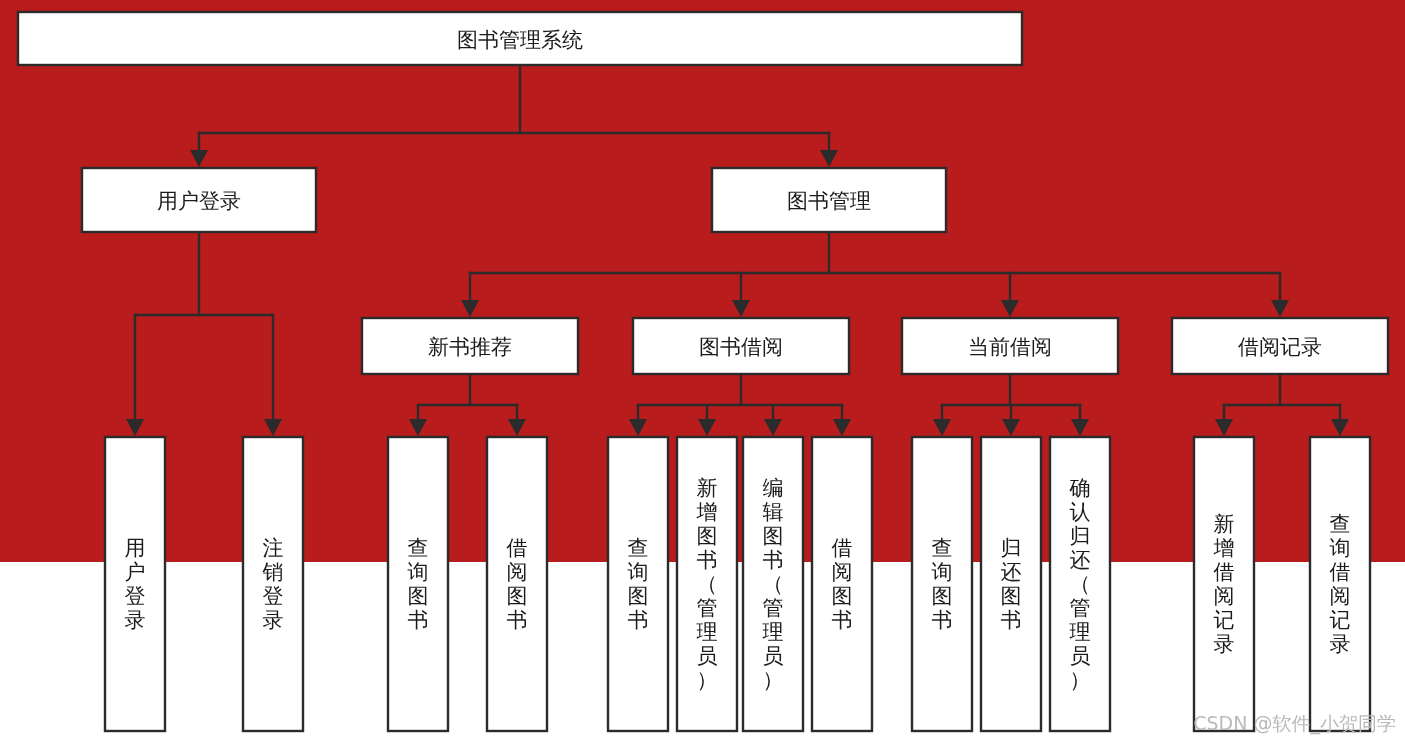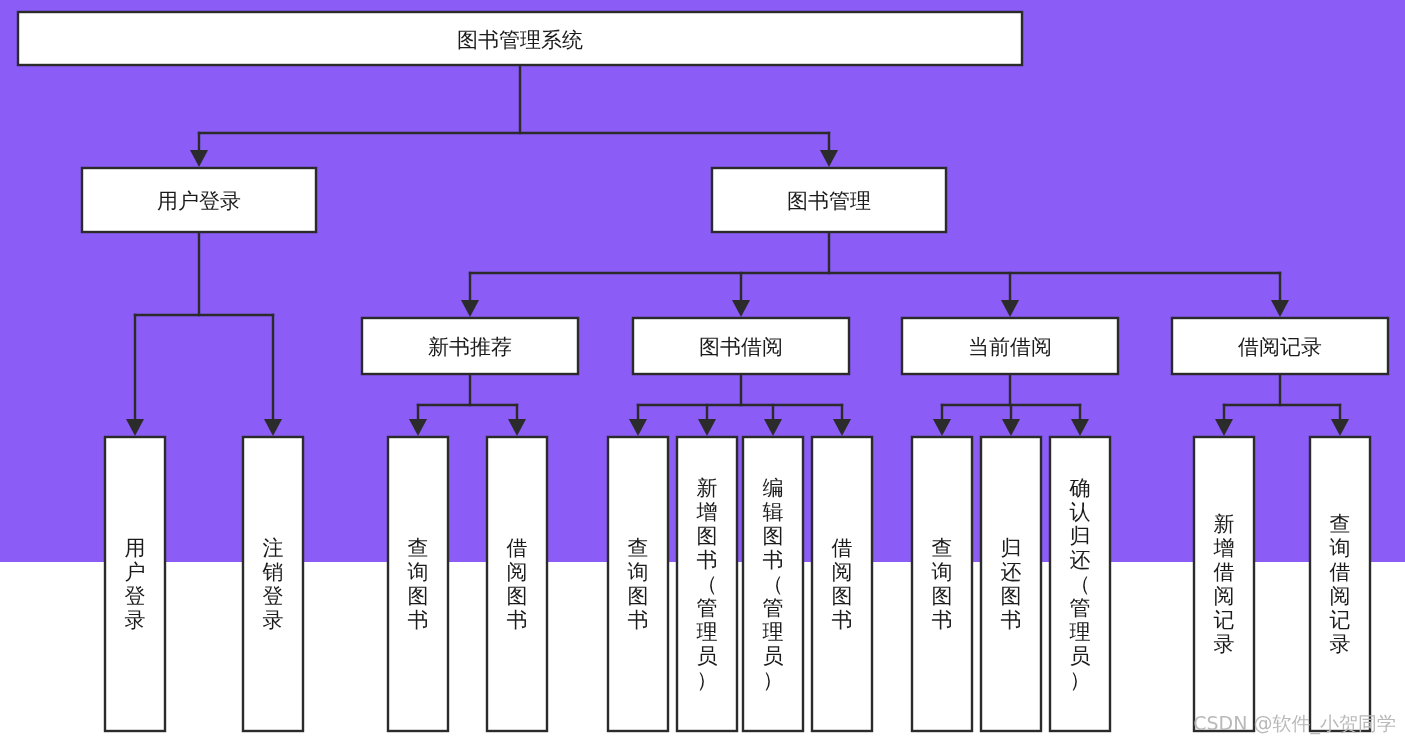--- a/index.html
+++ b/index.html
@@ -11,21 +11,21 @@
     width: 1405px;
     height: 747px;
     font-family: "DejaVu Sans", "Liberation Sans", sans-serif;
     overflow: hidden;
     position: relative;
   }
   #diagram-root {
     position: relative;
     width: 1405px;
     height: 562px;
-    background: #8b5cf6;
+    background: #b91c1c;
   }
   svg#tree-svg {
     position: absolute;
     left: 0;
     top: 0;
     width: 1405px;
     height: 747px;
     display: block;
   }
   .node-box {

